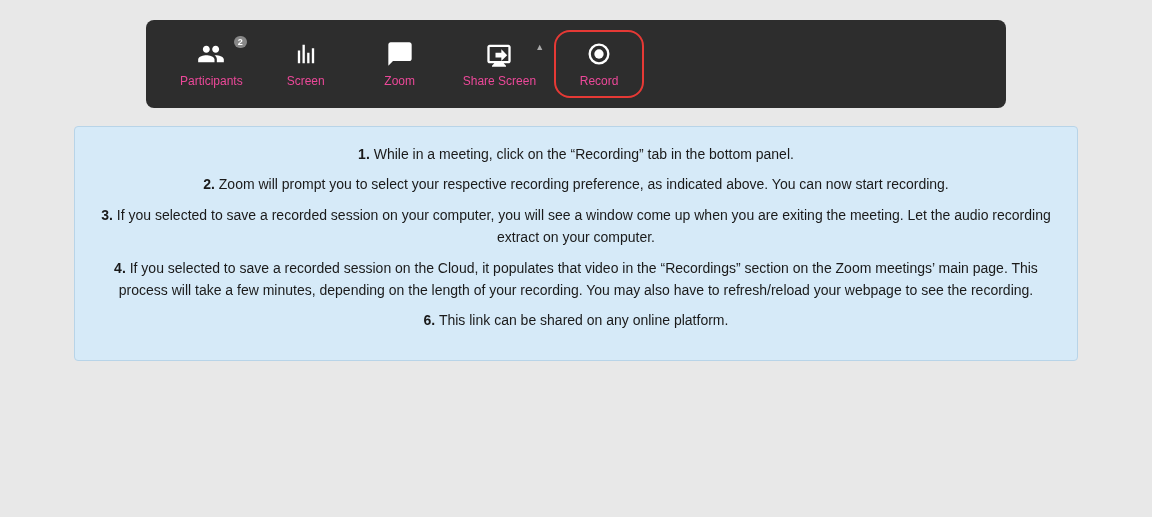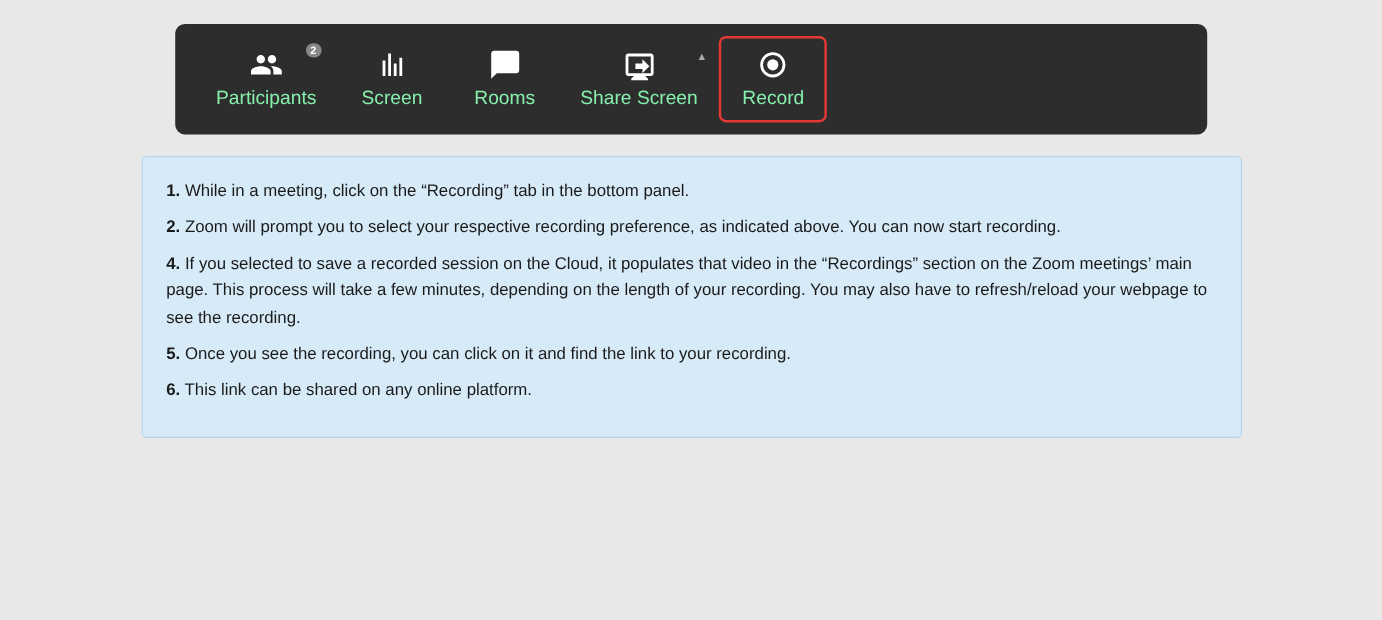--- a/index.html
+++ b/index.html
@@ -33,26 +33,26 @@
       padding: 8px 14px;
       cursor: pointer;
       border-radius: 6px;
       min-width: 90px;
       gap: 6px;
       position: relative;
     }
 
     .toolbar-item.active-record {
       border: 2px solid #e53935;
-      border-radius: 6px;
+      border-radius: 16px;
     }
 
     .toolbar-label {
-      color: #86efac;
-      font-size: 16px;
+      color: #ec4899;
+      font-size: 12px;
       white-space: nowrap;
     }
 
     .toolbar-icon {
       color: #ffffff;
       font-size: 22px;
       line-height: 1;
       display: flex;
       align-items: center;
       justify-content: center;
@@ -90,22 +90,23 @@
       color: #aaa;
       font-size: 9px;
     }
 
     
     .instructions-box {
       background: #d6eaf8;
       border: 1px solid #b8d4e8;
       border-radius: 4px;
       padding: 16px 20px;
-      width: 917px;
+      width: 1004px;
       line-height: 1.6;
+      text-align: center;
     }
 
     .instructions-box p {
       font-size: 14px;
       color: #1a1a1a;
       margin-bottom: 8px;
     }
 
     .instructions-box p:last-child {
       margin-bottom: 12px;
@@ -138,21 +139,21 @@
     </span>
     <span class="toolbar-label">Screen</span>
   </div>
 
   <div class="toolbar-item">
     <span class="toolbar-icon icon-chat">
       <svg viewBox="0 0 24 24" xmlns="http://www.w3.org/2000/svg">
         <path d="M20 2H4c-1.1 0-2 .9-2 2v18l4-4h14c1.1 0 2-.9 2-2V4c0-1.1-.9-2-2-2z"></path>
       </svg>
     </span>
-    <span class="toolbar-label">Rooms</span>
+    <span class="toolbar-label">Zoom</span>
   </div>
 
   <div class="toolbar-item" style="position:relative;">
     <span class="toolbar-icon icon-share">
       <svg viewBox="0 0 24 24" xmlns="http://www.w3.org/2000/svg">
         <path d="M20 4H4c-1.1 0-2 .9-2 2v12c0 1.1.9 2 2 2h4l-2 2v1h12v-1l-2-2h4c1.1 0 2-.9 2-2V6c0-1.1-.9-2-2-2zm0 14H4V6h16v12zm-6-7v-3l5 5-5 5v-3H9v-4h5z"></path>
       </svg>
     </span>
     <span class="share-chevron">▲</span>
     <span class="toolbar-label">Share Screen</span>
@@ -173,21 +174,21 @@
 </div>
 
 <div class="instructions-box">
   <p>
     <strong>1.</strong> <span>While in a meeting, click on the “Recording” tab in the bottom panel.</span>
   </p>
   <p>
     <strong>2.</strong> <span>Zoom will prompt you to select your respective recording preference, as indicated above. You can now start recording.</span>
   </p>
   <p>
-    <strong>4.</strong> <span>If you selected to save a recorded session on the Cloud, it populates that video in the “Recordings” section on the Zoom meetings’ main page.  This process will take a few minutes, depending on the length of your recording. You may also have to refresh/reload your webpage to see the recording.</span>
+    <strong>3.</strong> <span>If you selected to save a recorded session on your computer, you will see a window come up when you are exiting the meeting. Let the audio recording extract on your computer.</span>
   </p>
   <p>
-    <strong>5.</strong> <span>Once you see the recording, you can click on it and find the link to your recording.</span>
+    <strong>4.</strong> <span>If you selected to save a recorded session on the Cloud, it populates that video in the “Recordings” section on the Zoom meetings’ main page.  This process will take a few minutes, depending on the length of your recording. You may also have to refresh/reload your webpage to see the recording.</span>
   </p>
   <p>
     <strong>6.</strong> <span>This link can be shared on any online platform.</span>
   </p>
 </div>
 
 </body></html>

